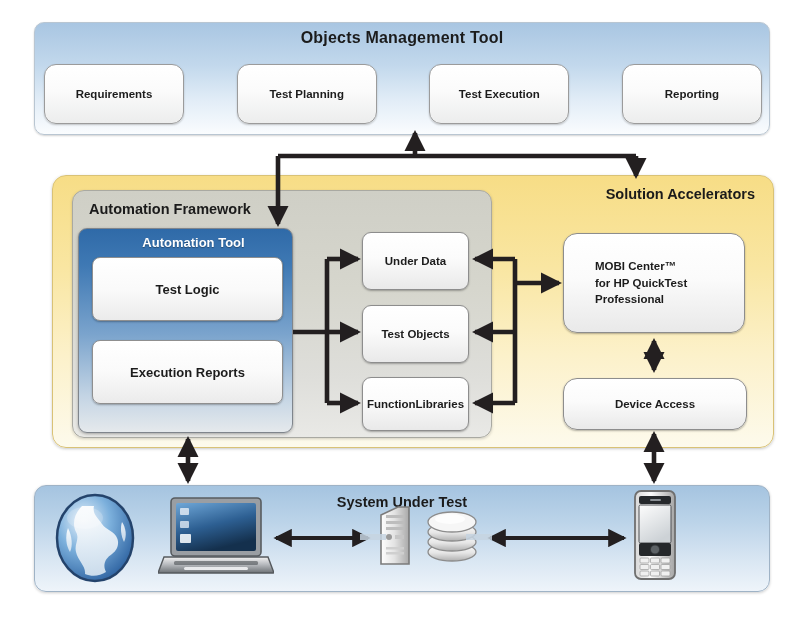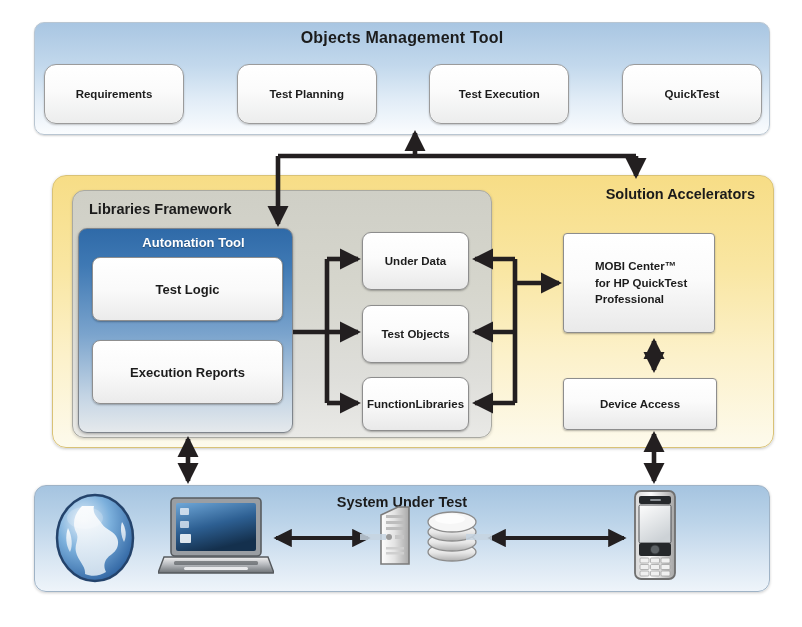--- a/index.html
+++ b/index.html
@@ -87,22 +87,22 @@
     border:1px solid #8d8d8d;box-shadow:0 1px 2px rgba(0,0,0,.3);
     display:flex;align-items:center;justify-content:center;text-align:center;
     font-size:11.5px;font-weight:bold;color:#1c1c1c;line-height:1.25;
   }
   .mid-box.b1{top:232px;height:56px;}
   .mid-box.b2{top:305px;height:56px;}
   .mid-box.b3{top:377px;height:52px;}
 
   
   .rt-box{
-    position:absolute;left:563px;width:152px;
-    border-radius:4px;
+    position:absolute;left:563px;width:182px;
+    border-radius:14px;
     background:linear-gradient(180deg,#ffffff 0%,#fbfbfb 45%,#e9e9e9 100%);
     border:1px solid #8d8d8d;box-shadow:0 1px 2px rgba(0,0,0,.3);
     font-size:11.5px;font-weight:bold;color:#1c1c1c;line-height:1.45;
   }
   .rt-box.mobi{top:233px;height:100px;
     display:flex;align-items:center;justify-content:flex-start;padding-left:31px;
     box-sizing:border-box;text-align:left;}
   .rt-box.dev{top:378px;height:50px;
     display:flex;align-items:center;justify-content:center;}
 
@@ -126,30 +126,30 @@
 <body>
 
 <div id="stage">
 
   <div class="panel qm-panel">
     <div class="qm-title">Objects Management Tool</div>
     <div class="qm-row">
       <div class="qm-cell">Requirements</div>
       <div class="qm-cell">Test Planning</div>
       <div class="qm-cell">Test Execution</div>
-      <div class="qm-cell">QuickTest</div>
+      <div class="qm-cell">Reporting</div>
     </div>
   </div>
 
   <div class="panel sa-panel">
     <div class="sa-title">Solution Accelerators</div>
   </div>
 
   <div class="panel af-panel">
-    <div class="af-title">Libraries Framework</div>
+    <div class="af-title">Automation Framework</div>
   </div>
 
   <div class="panel at-box">
     <div class="at-title">Automation Tool</div>
     <div class="at-cell c1">Test Logic</div>
     <div class="at-cell c2">Execution Reports</div>
   </div>
 
   <div class="mid-box b1">Under Data</div>
   <div class="mid-box b2">Test Objects</div>

